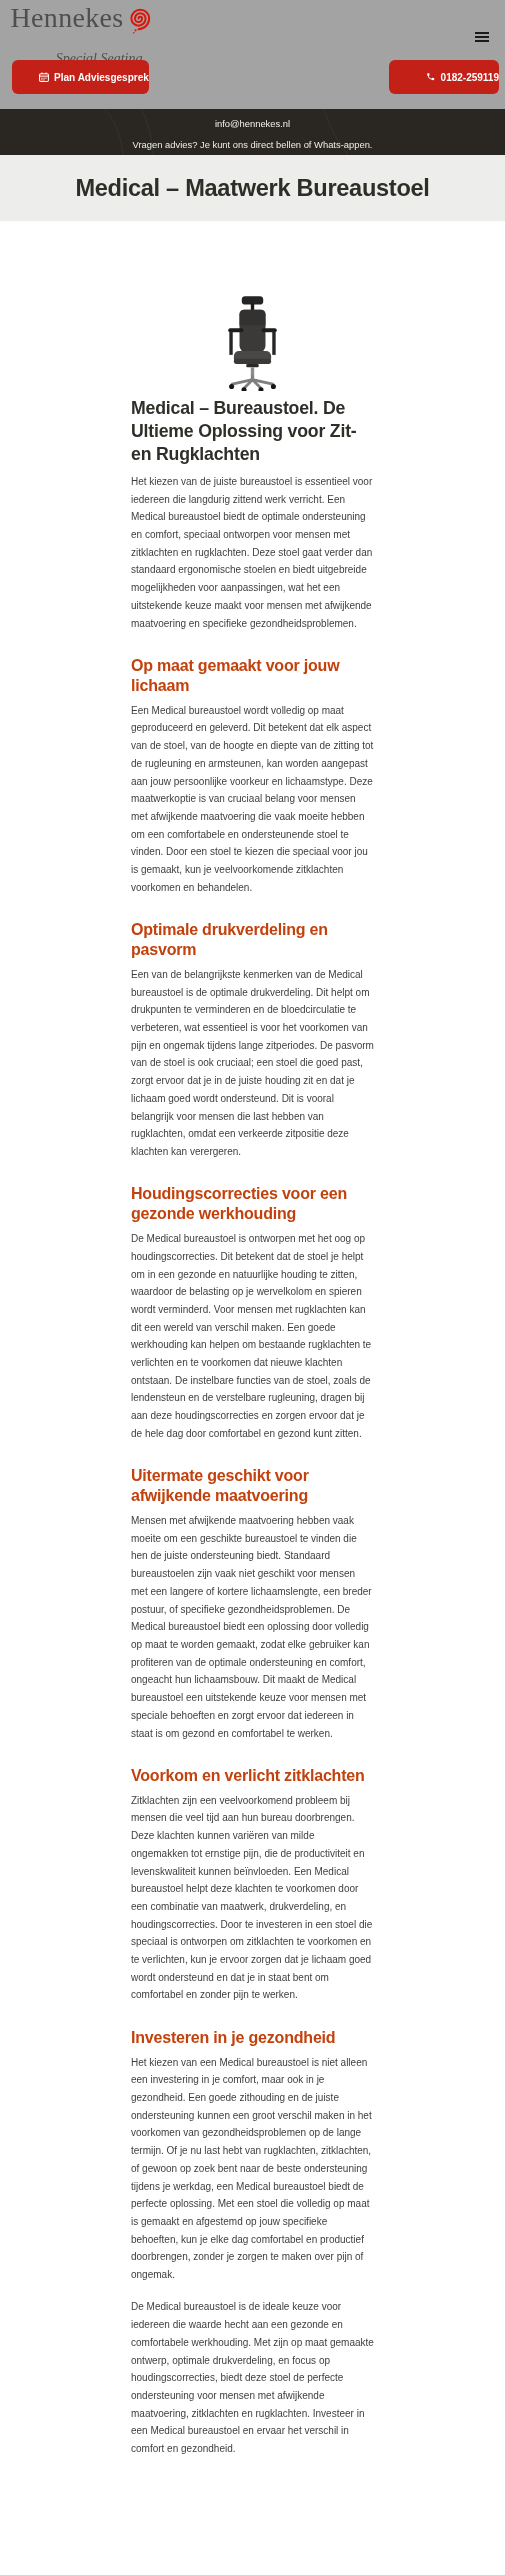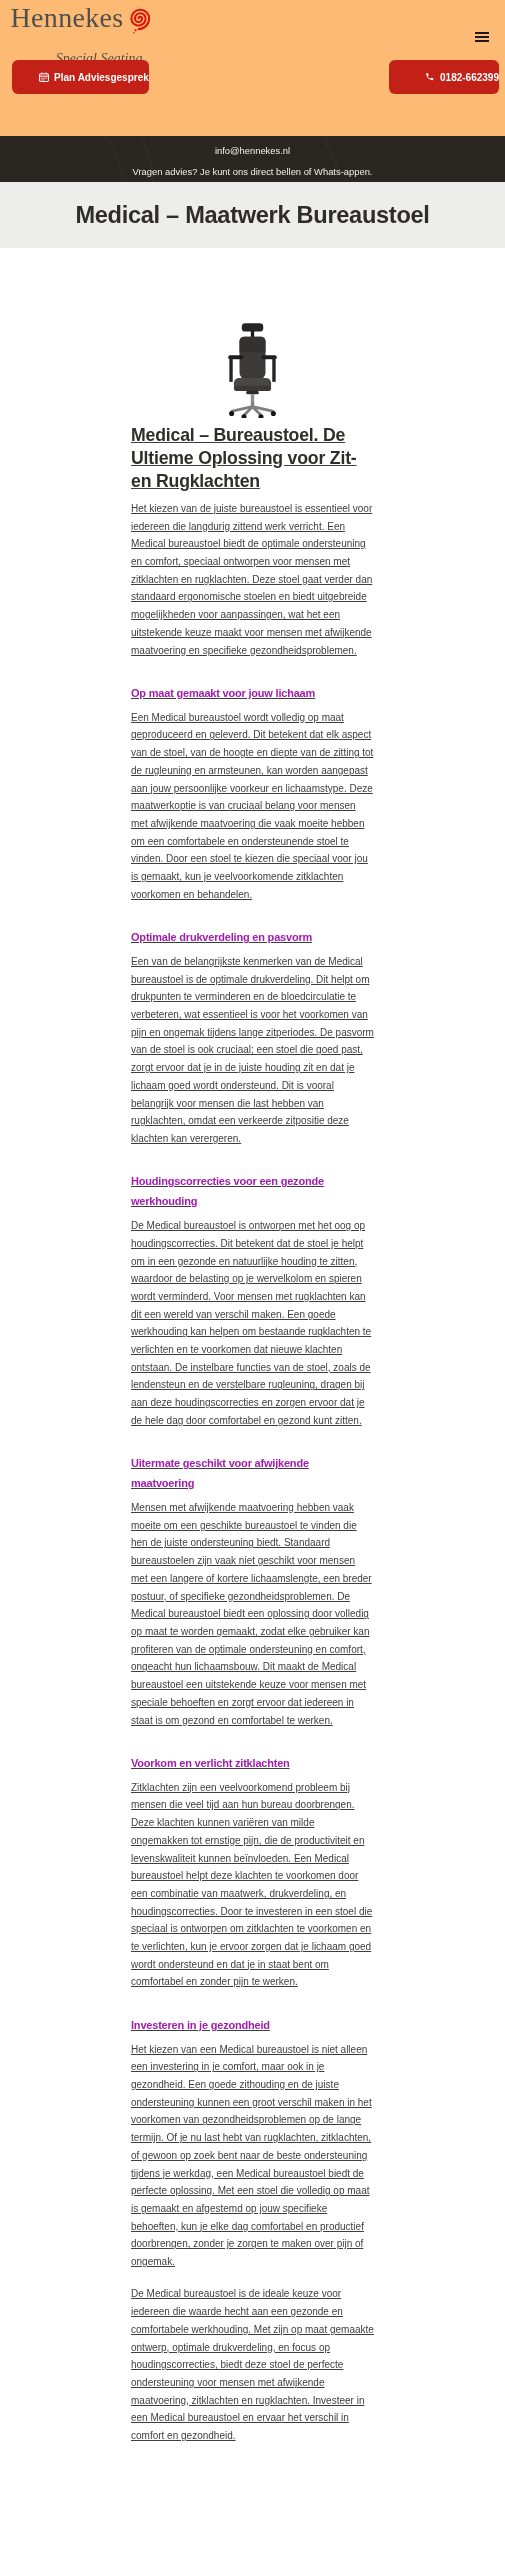--- a/index.html
+++ b/index.html
@@ -3,21 +3,21 @@
 <meta charset="utf-8">
 <style>
   * { margin:0; padding:0; box-sizing:border-box; }
   html,body { background:#ffffff; }
   body {
     width:505px; height:2576px; margin:0 auto; position:relative;
     font-family:"Liberation Sans", sans-serif; color:#3e3e3e; overflow:hidden;
   }
 
   
-  .site-header { position:relative; height:136px; background:#fdba74; }
+  .site-header { position:relative; height:109px; background:#a3a3a3; }
   .logo { position:absolute; left:10.6px; top:2.4px; cursor:pointer; }
   .logo-row { display:flex; align-items:flex-start; }
   .logo-text {
     font-family:"Liberation Serif", serif; font-size:28px; line-height:31px;
     color:#4f4f4f; letter-spacing:0.3px;
   }
   .logo-spiral { margin-left:2.4px; margin-top:2.4px; }
   .logo-tagline {
     font-family:"Liberation Serif", serif; font-style:italic; font-size:14px;
     color:#4f4f4f; text-align:right; padding-right:8.3px; margin-top:15px;
@@ -62,27 +62,27 @@
   .title-band {
     height:66px; background:#ededeb; display:flex; align-items:center; justify-content:center;
   }
   .page-title {
     font-size:23.6px; font-weight:bold; color:#2e2d28; letter-spacing:-0.3px; text-align:center;
   }
 
   
   .main-content { background:#ffffff; }
   .chair-figure { width:57px; margin:74px auto 5.9px auto; display:block; }
-  .article { width:243px; margin:0 auto;text-decoration:underline; }
+  .article { width:243px; margin:0 auto; }
   .intro-heading {
     font-size:17.7px; line-height:23px; font-weight:bold; color:#2f2e29;
     letter-spacing:-0.2px; margin:0 0 7px 0;
   }
   .section-heading {
-    font-size:11px; line-height:20px; font-weight:bold; color:#a21caf;
+    font-size:16px; line-height:20px; font-weight:bold; color:#c2410c;
     letter-spacing:-0.2px; margin:23.6px 0 5.9px 0;
   }
   .body-p { font-size:10px; line-height:17.7px; color:#3e3e3e; }
   .body-p + .body-p { margin-top:14.7px; }
 </style>
 </head>
 <body>
 
 <header class="site-header">
   <div class="logo">
@@ -119,21 +119,21 @@
       <rect x="4" y="12.5" width="2" height="2" fill="#ffffff"></rect>
       <rect x="7.5" y="12.5" width="2" height="2" fill="#ffffff"></rect>
     </svg>
     <span>Plan Adviesgesprek</span>
   </button>
 
   <button class="cta-btn btn-phone">
     <svg width="9.4" height="9.4" viewBox="0 0 24 24">
       <path fill="#ffffff" d="M6.6 10.8c1.4 2.8 3.8 5.1 6.6 6.6l2.2-2.2c.3-.3.7-.4 1-.2 1.1.4 2.4.6 3.6.6.6 0 1 .4 1 1V20c0 .6-.4 1-1 1C10.8 21 3 13.2 3 4c0-.6.4-1 1-1h3.5c.6 0 1 .4 1 1 0 1.2.2 2.5.6 3.6.1.3 0 .7-.2 1l-2.3 2.2z"></path>
     </svg>
-    <span>0182-662399</span>
+    <span>0182-259119</span>
   </button>
 </header>
 
 <div class="info-bar">
   <div class="deco deco-1"></div>
   <div class="deco deco-2"></div>
   <div class="deco deco-3"></div>
   <div class="info-email">info@hennekes.nl</div>
   <div class="info-message">Vragen advies? Je kunt ons direct bellen of Whats-appen.</div>
 </div>

